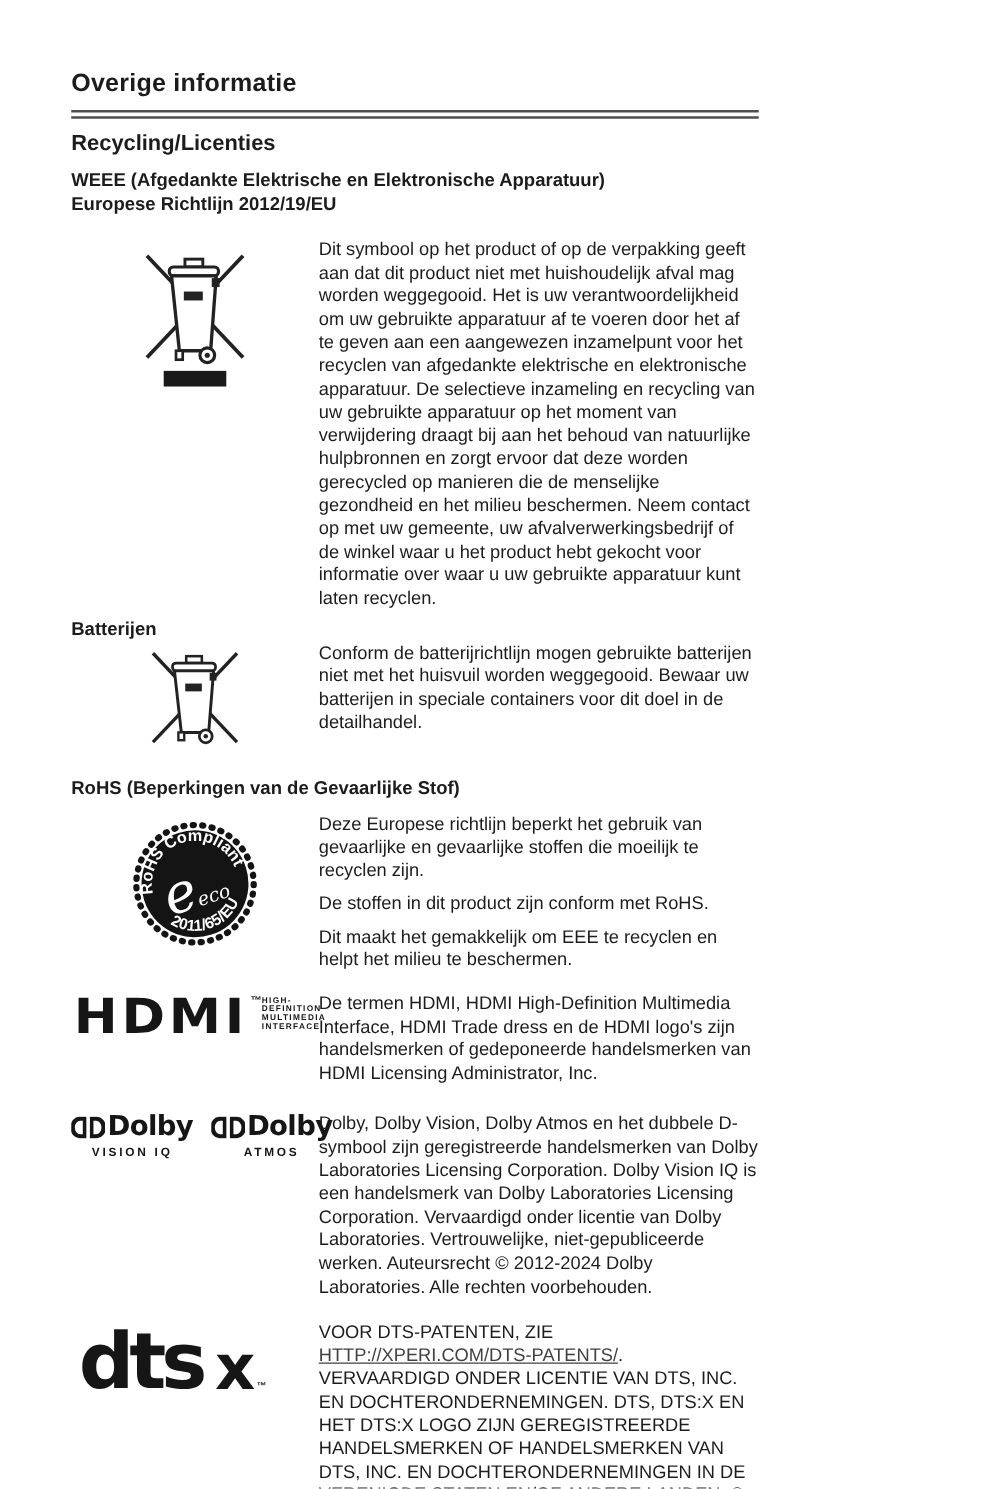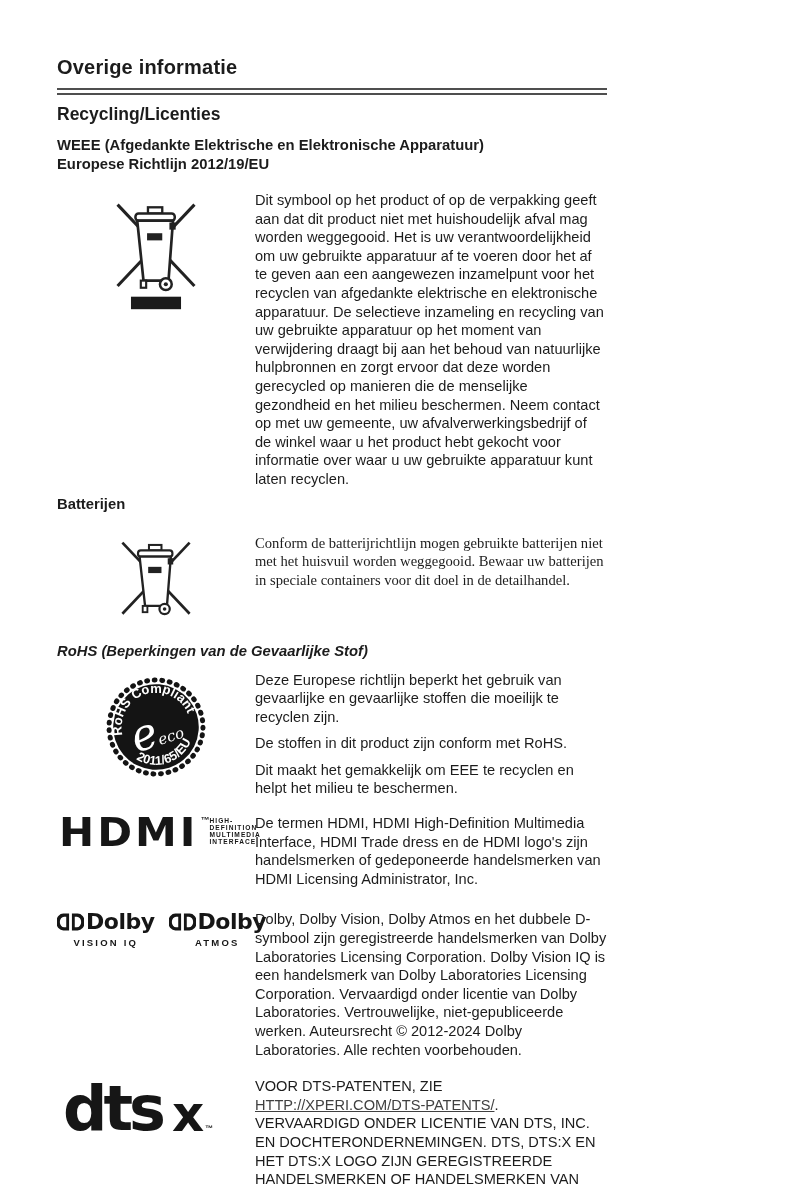--- a/index.html
+++ b/index.html
@@ -19,22 +19,22 @@
   .sub-heading{font-size:14.8px;font-weight:bold;line-height:19px;}
   .mt-weee{margin-bottom:17px;}
   .row{display:flex;align-items:flex-start;}
   .icon-col{width:198px;flex:0 0 198px;display:flex;flex-direction:column;align-items:center;}
   .text-col{flex:1;}
   .body-text{font-size:14.6px;line-height:18.6px;margin:0;}
   .body-text + .body-text{margin-top:8px;}
   .caps{text-transform:none;}
   .weee-row{margin-top:0;}
   .batteries-heading{margin-top:6px;}
-  .batteries-row{margin-top:20px;min-height:92px;font-family:Liberation Serif, serif;}
-  .rohs-heading{margin-top:16px;font-style:italic;}
+  .batteries-row{margin-top:0;min-height:92px;}
+  .rohs-heading{margin-top:16px;}
   .rohs-row{margin-top:10px;min-height:114px;}
   .hdmi-row{margin-top:16px;min-height:62px;}
   .dolby-row-section{margin-top:22px;}
   .dts-row{margin-top:18px;}
   
   .hdmi-logo{display:flex;align-items:flex-start;padding-left:2px;margin-top:2px;}
   .hdmi-word-row{display:flex;align-items:flex-start;}
   .hdmi-word{
     font-family:"DejaVu Sans", sans-serif;font-weight:900;font-size:42px;line-height:38px;
     letter-spacing:3px;color:#161616;transform:scaleY(0.92);transform-origin:left top;

